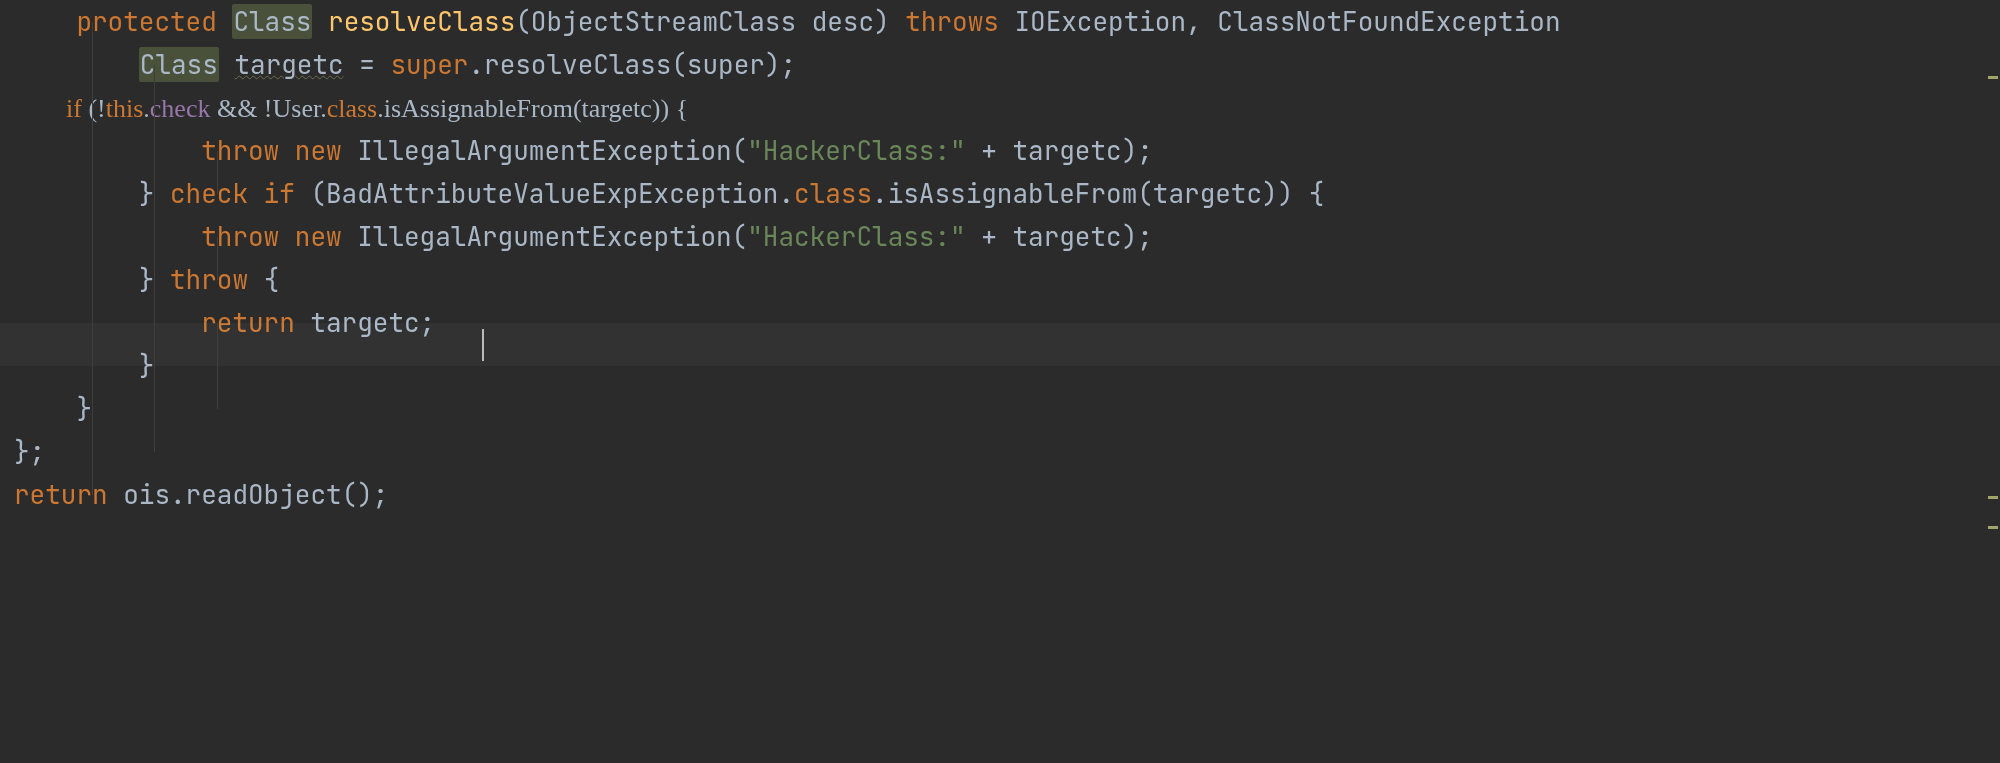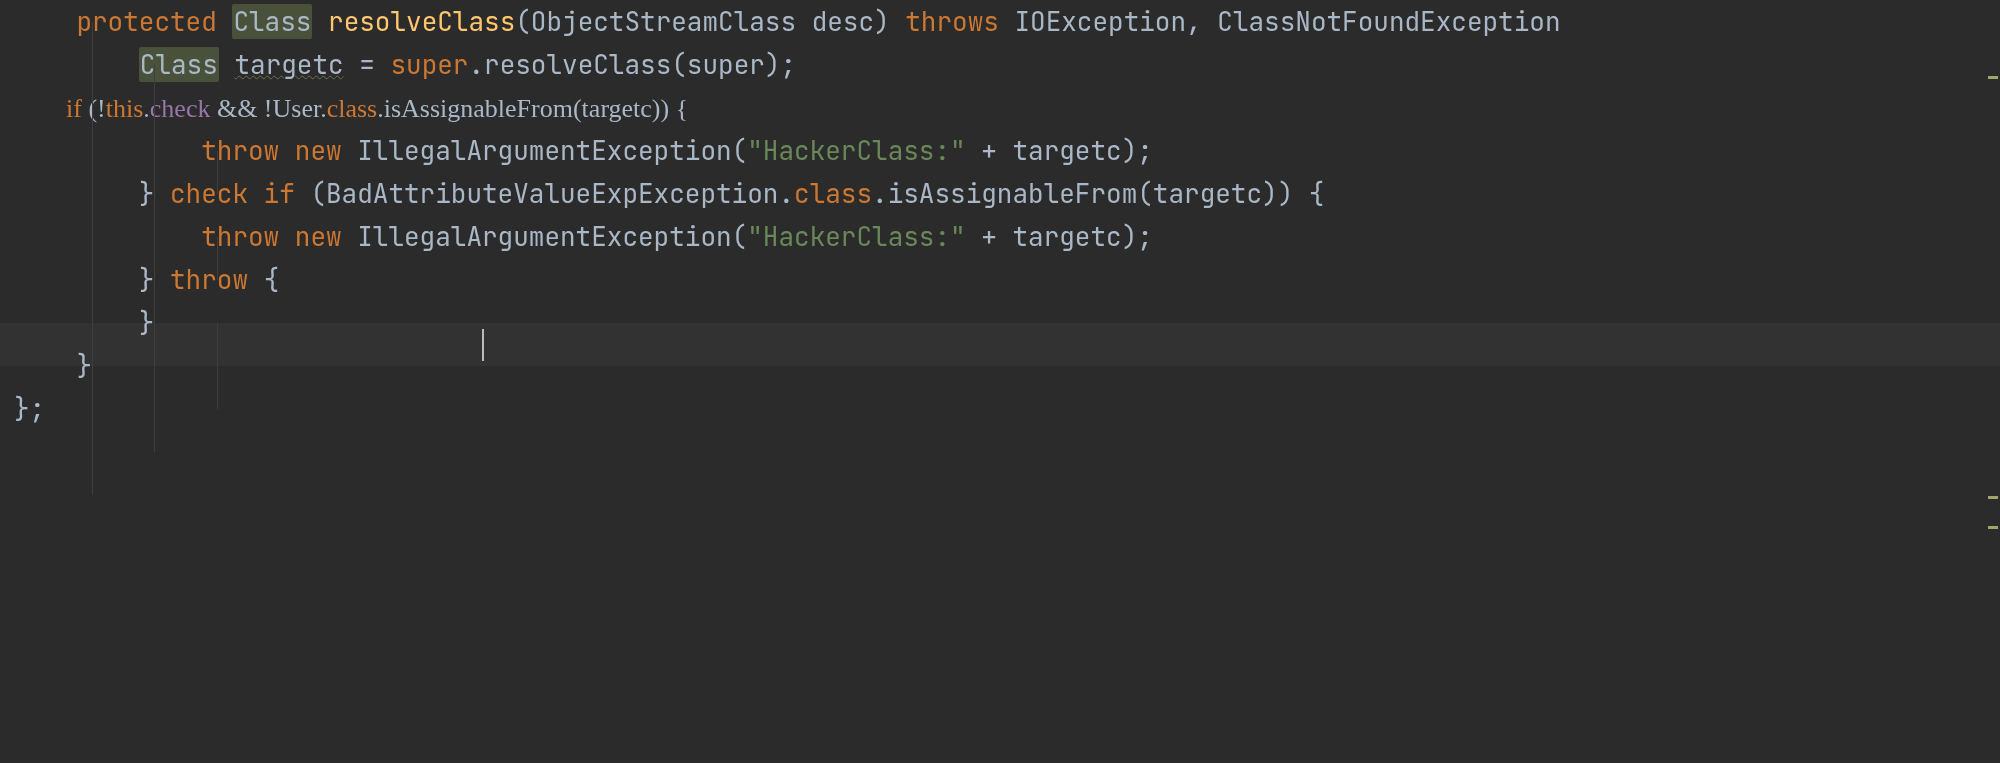--- a/index.html
+++ b/index.html
@@ -82,23 +82,25 @@
 
 <div class="editor">
   <div class="code-area" id="code-area">
       <div class="line"><pre style="display: inline;"><span>    </span><span class="kw">protected </span><span class="type-hl">Class</span><span class="ident"> </span><span class="method-decl">resolveClass</span><span class="ident">(ObjectStreamClass desc) </span><span class="kw">throws </span><span class="ident">IOException</span><span class="punct">, </span><span class="ident">ClassNotFoundException</span></pre></div>
       <div class="line"><pre style="display: inline;"><span>        </span><span class="type-hl">Class</span><span class="ident"> </span><span class="ident warn-under">targetc</span><span class="op"> = </span><span class="kw">super</span><span class="ident">.resolveClass(super);</span></pre></div>
       <div class="line"><pre style="display: inline; font-family: Liberation Serif, serif;"><span>        </span><span class="kw">if </span><span class="punct">(!</span><span class="kw">this</span><span class="punct">.</span><span class="field">check</span><span class="ident"> &amp;&amp; !User.</span><span class="kw">class</span><span class="ident">.isAssignableFrom(targetc)) {</span></pre></div>
       <div class="line"><pre style="display: inline;"><span>            </span><span class="kw">throw new </span><span class="ident">IllegalArgumentException(</span><span class="str">"HackerClass:"</span><span class="ident"> + targetc);</span></pre></div>
       <div class="line"><pre style="display: inline;"><span>        </span><span class="punct">} </span><span class="kw">check if </span><span class="ident">(BadAttributeValueExpException.</span><span class="kw">class</span><span class="ident">.isAssignableFrom(targetc)) {</span></pre></div>
       <div class="line"><pre style="display: inline;"><span>            </span><span class="kw">throw new </span><span class="ident">IllegalArgumentException(</span><span class="str">"HackerClass:"</span><span class="ident"> + targetc);</span></pre></div>
       <div class="line"><pre style="display: inline;"><span>        </span><span class="punct">} </span><span class="kw">throw </span><span class="punct">{</span></pre></div>
+      <div class="line"><pre style="display: inline;"><span>            </span><span class="kw">return </span><span class="ident">targetc;</span></pre></div>
       <div class="line"><pre style="display: inline;"><span>        </span><span class="punct">}</span></pre></div>
       <div class="line"><pre style="display: inline;"><span>    </span><span class="punct">}</span></pre></div>
       <div class="line"><pre style="display: inline;"><span></span><span class="punct">};</span></pre></div>
+      <div class="line"><pre style="display: inline;"><span></span><span class="kw">return </span><span class="ident">ois.readObject();</span></pre></div>
     </div>
   <div class="right-marks" id="right-marks">
       <div class="mark warn" style="top: 10%;"></div>
       <div class="mark warn" style="top: 65%;"></div>
       <div class="mark warn" style="top: 69%;"></div>
     </div>
 <div class="indent-guide" style="left: 92px; top: 22px; height: 43px;"></div>
     <div class="indent-guide" style="left: 92px; top: 65px; height: 43px;"></div>
     <div class="indent-guide" style="left: 154.4px; top: 65px; height: 43px;"></div>
     <div class="indent-guide" style="left: 92px; top: 108px; height: 43px;"></div>

